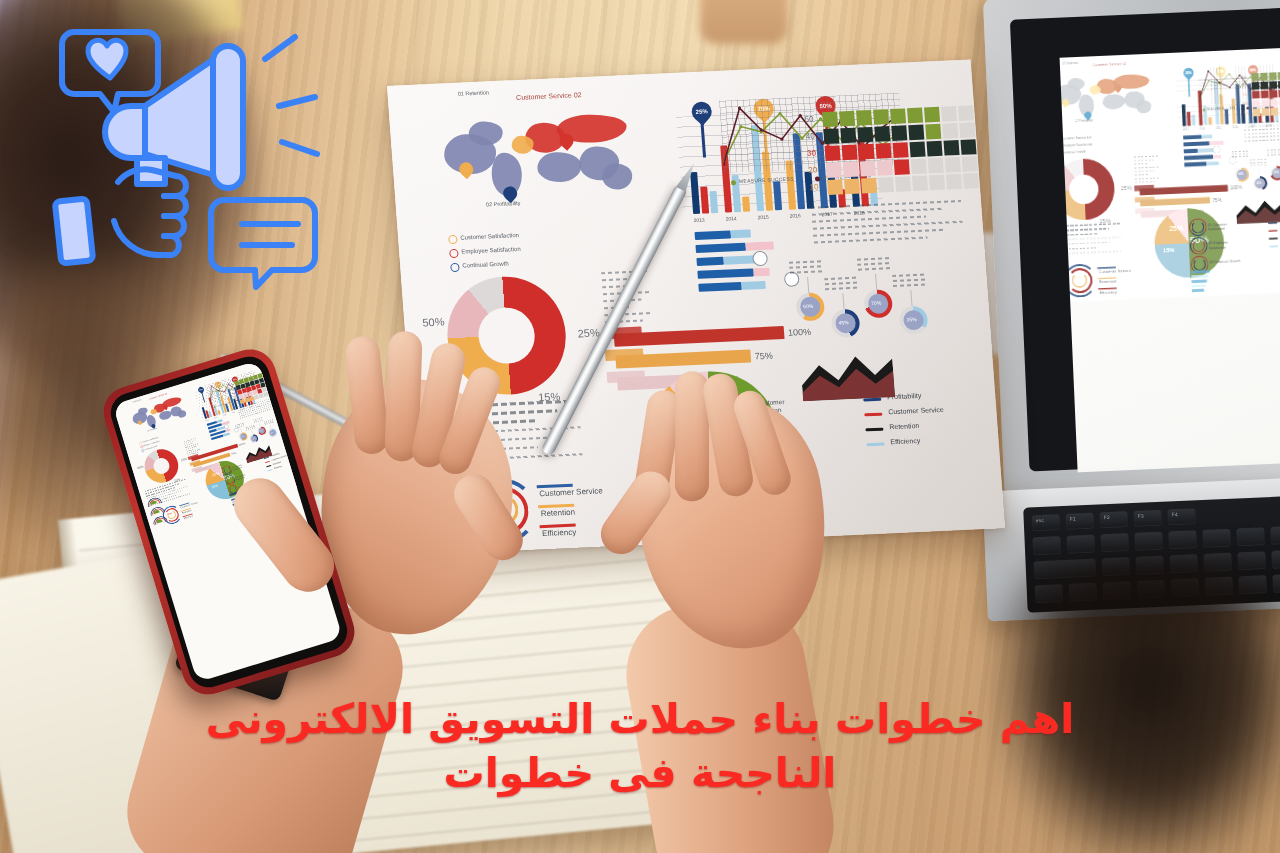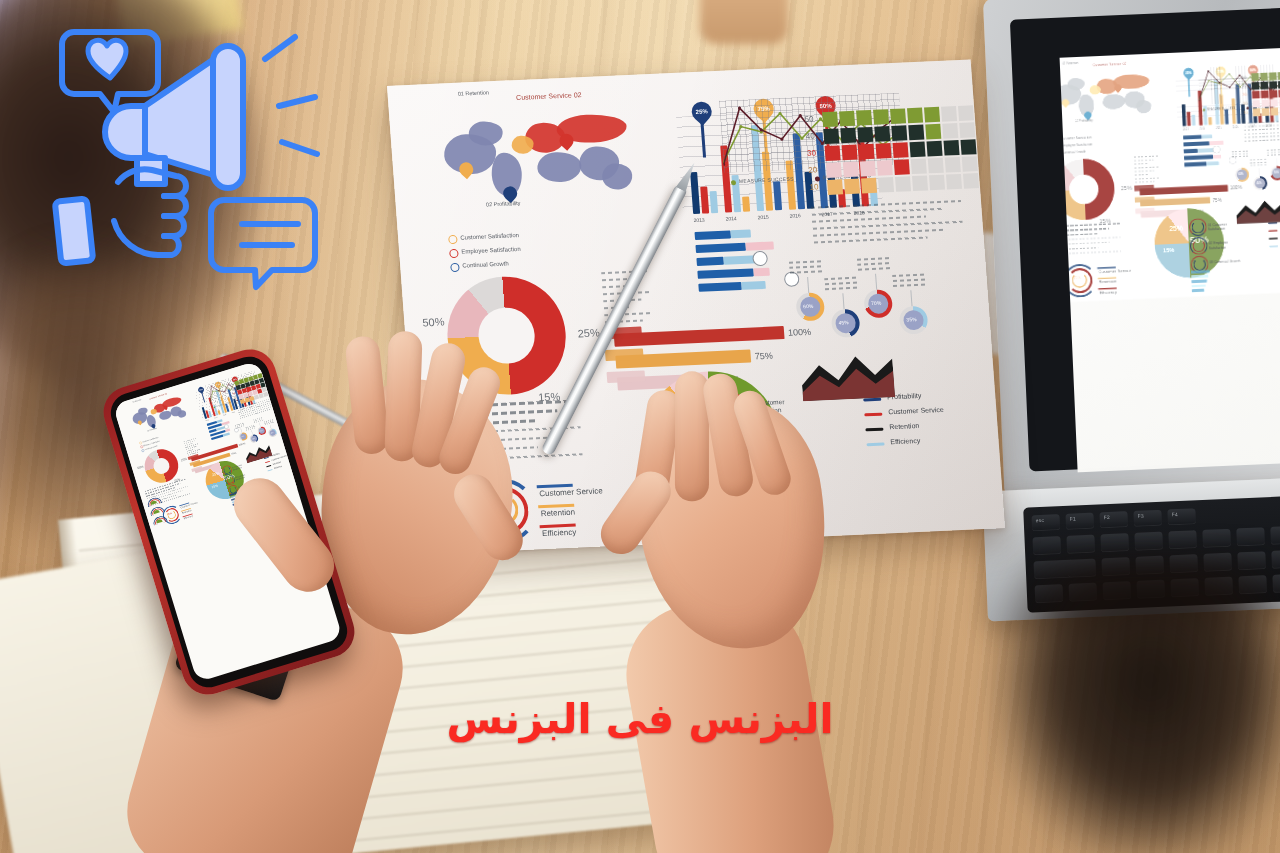--- a/index.html
+++ b/index.html
@@ -1055,16 +1055,17 @@
         <g>
           <path d="M172 186 h78 a13 13 0 0 1 13 13 v44 a13 13 0 0 1 -13 13 h-30 l-16 17 l-1 -17 h-31 a13 13 0 0 1 -13 -13 v-44 a13 13 0 0 1 13 -13 z" fill="none"></path>
           <line x1="190" y1="210" x2="246" y2="210"></line>
           <line x1="190" y1="231" x2="240" y2="231"></line>
         </g>
       </g>
     </svg>
   </div>
 
   <div class="titleWrap">
-    <div>البزنس فى البزنس</div>
+    <div>اهم خطوات بناء حملات التسويق الالكترونى</div>
+    <div>الناجحة فى خطوات</div>
   </div>
 
 </div>
 
 </body></html>

